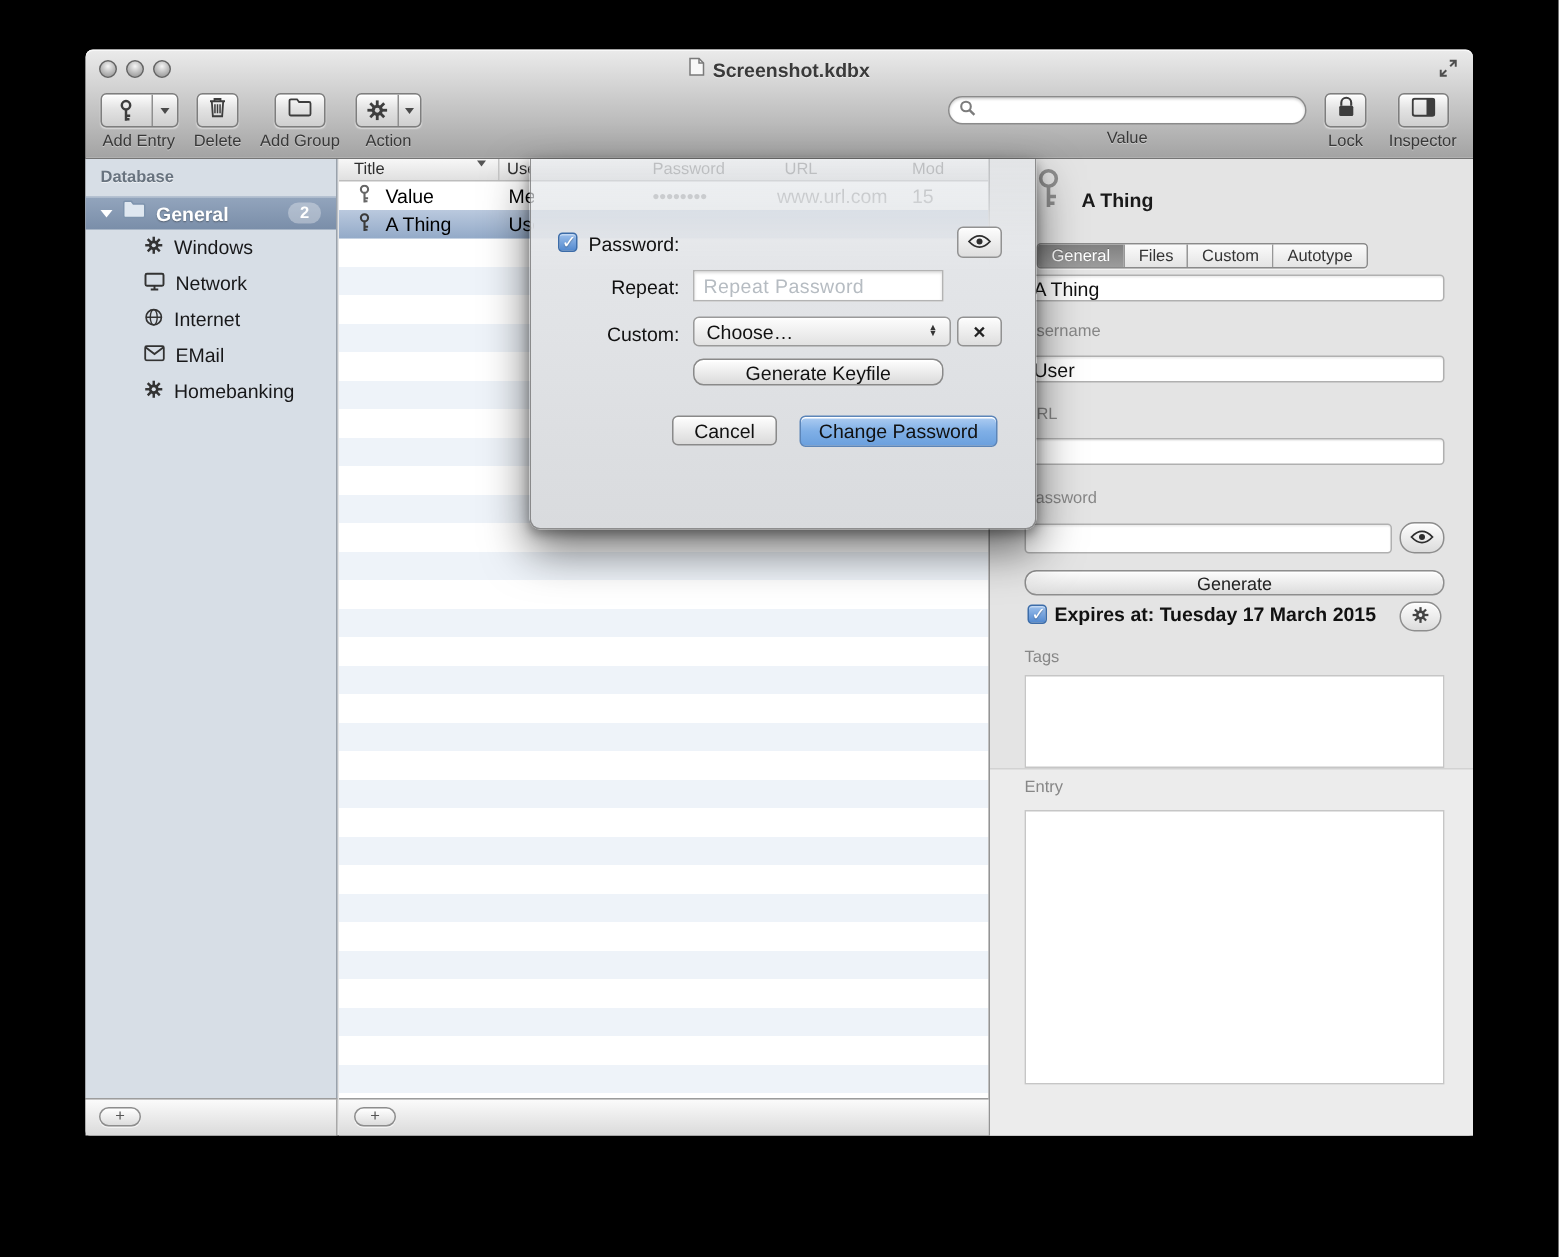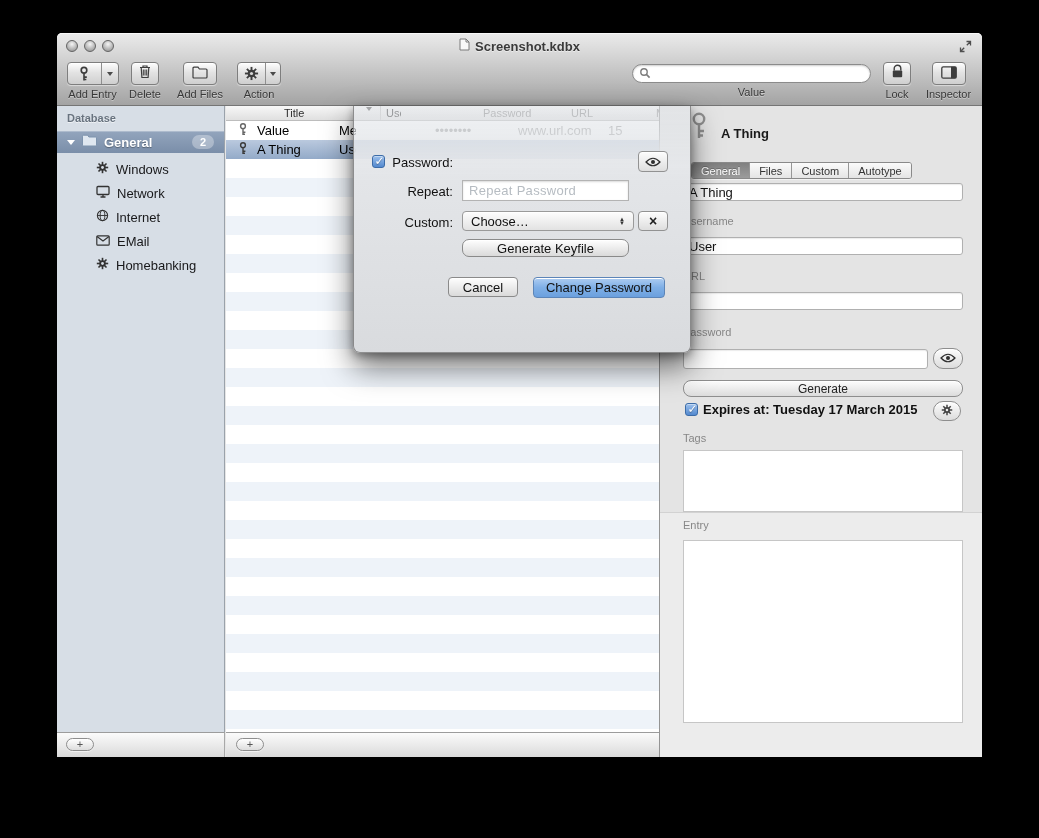--- a/index.html
+++ b/index.html
@@ -52,30 +52,30 @@
   .sb-group { position:absolute; left:0; right:0; top:25px; height:22px;
               background:linear-gradient(#93a5bd,#7a8ea9); display:flex; align-items:center;
               box-shadow:inset 0 1px 0 rgba(255,255,255,.25); }
   .disc { margin-left:10px; width:0; height:0; border-left:4px solid transparent;
           border-right:4px solid transparent; border-top:5px solid #fff; }
   .sb-group .name { margin-left:6px; font-size:13px; font-weight:bold; color:#fff; flex:1;
                     text-shadow:0 1px 1px rgba(0,0,0,.35); }
   .badge { margin-right:10px; min-width:22px; height:14px; border-radius:7px;
            background:rgba(255,255,255,.32); color:#fff; font-size:11px; font-weight:bold;
            display:flex; align-items:center; justify-content:center; padding:0 5px; }
-  .sb-item { position:absolute; left:0; right:0; height:24px; display:flex; align-items:center;
+  .sb-item { position:absolute; left:0; right:0; height:24px; display:flex; 
              padding-left:39px; gap:7px; font-size:13px; color:#18181a; }
   #sbi-0{top:51px}#sbi-1{top:75px}#sbi-2{top:99px}#sbi-3{top:123px}#sbi-4{top:147px}
 
   
   .elist { position:absolute; left:169px; top:73px; width:433px; height:626px; background:#fff; }
   .elist .hdr { position:absolute; top:0; left:0; right:0; height:15px;
                 background:linear-gradient(#f7f7f7,#e0e0e0); border-bottom:1px solid #bdbdbd;
                 font-size:11px; color:#2e2e2e; }
-  .hdr span { position:absolute; top:1px; white-space:nowrap;margin-left:48px; }
+  .hdr span { position:absolute; top:1px; white-space:nowrap; }
   .col-title{left:10px} .col-user{left:112px;width:15px;overflow:hidden}
   .sortind { position:absolute; left:92px; top:5px; width:0; height:0;
              border-left:3.5px solid transparent; border-right:3.5px solid transparent;
              border-top:4.5px solid #555; }
   .hdr .vline { position:absolute; left:106px; top:0; bottom:0; width:1px; background:#c6c6c6; }
   .g { opacity:.55; color:#3a3a3a; }
   .col-pass{left:209px}.col-url{left:297px}.col-mod{left:382px}
   .erow { position:absolute; left:0; right:0; height:19px; font-size:13px; }
   #erow-0{top:15px} #erow-1{top:34px}
   .erow.sel { background:linear-gradient(#bac9de,#93aac8); }
@@ -203,21 +203,21 @@
       </div>
       <div class="lbl">Delete</div>
     </div>
 
     <div class="tbi" id="tb-add-group">
       <div class="cap" style="width:34px;justify-content:center">
         <span><svg width="16" height="13" viewBox="0 0 16 13">
               <path d="M1 2.2 Q1 1.2 2 1.2 h4 l1.4 1.8 H14 q1 0 1 1 V11 q0 1 -1 1 H2 q-1 0 -1 -1 z" fill="none" stroke="#3d3d3d" stroke-width="1.2"></path>
             </svg></span>
       </div>
-      <div class="lbl">Add Files</div>
+      <div class="lbl">Add Group</div>
     </div>
 
     <div class="tbi" id="tb-action">
       <div class="cap">
         <div class="seg" style="width:27px">
             <svg width="15" height="15" viewBox="0 0 16 16">
               <g fill="#3d3d3d">
                 <rect x="7" y="1" width="2" height="14"></rect>
                 <rect x="7" y="1" width="2" height="14" transform="rotate(45 8 8)"></rect>
                 <rect x="7" y="1" width="2" height="14" transform="rotate(90 8 8)"></rect>

